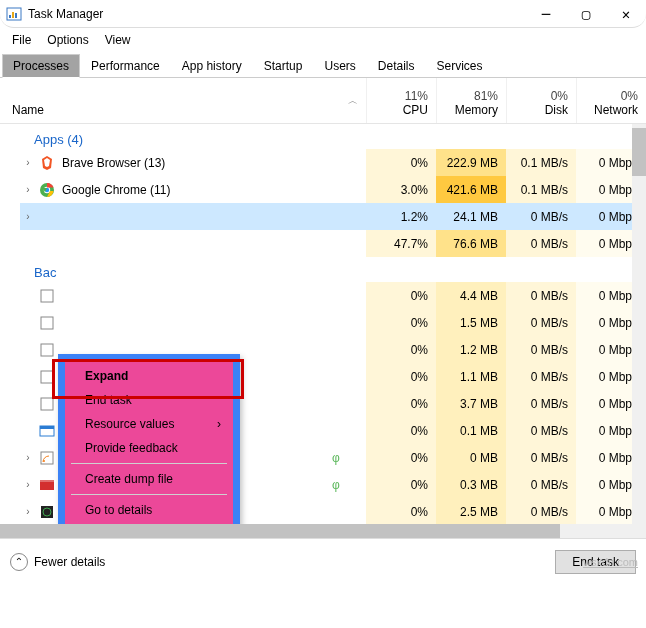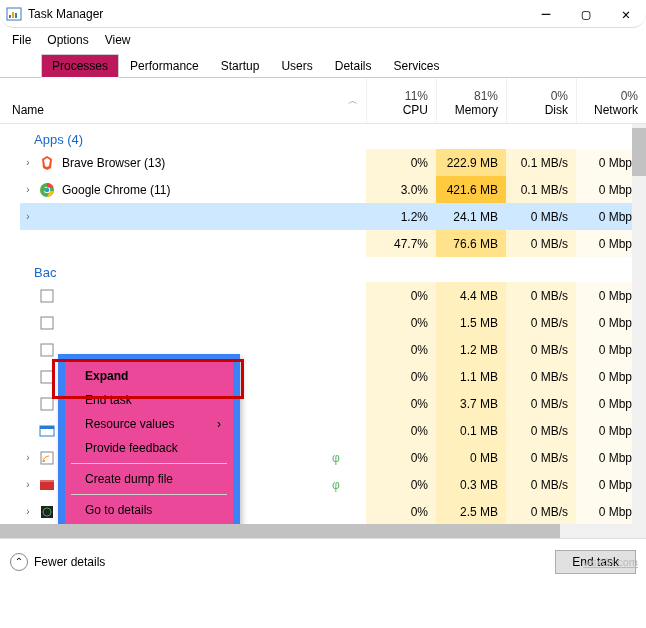--- a/index.html
+++ b/index.html
@@ -7,21 +7,21 @@
   .titlebar { height: 28px; display: flex; align-items: center; padding: 0 0 0 6px; border-bottom: 1px solid #ddd; border-radius: 14px; }
   .titlebar .logo { width: 16px; height: 16px; margin-right: 6px; display: flex; align-items: center; justify-content: center; }
   .titlebar .title { flex: 1; }
   .winbtns { display: flex; height: 100%; }
   .winbtn { width: 40px; display: flex; align-items: center; justify-content: center; font-size: 14px; font-family: monospace; }
   .winbtn.close { width: 40px; }
   .menubar { height: 24px; display: flex; align-items: center; padding: 0 4px; }
   .menubar span { padding: 2px 8px; }
   .tabbar { height: 26px; display: flex; align-items: flex-end; padding: 0 2px; border-bottom: 1px solid #ccc; }
   .tab { padding: 4px 10px; border: 1px solid transparent; border-bottom: none; }
-  .tab.active { background: #be185d; border: 1px solid #ccc; border-bottom: 1px solid #fff; position: relative; top: 1px; margin-left: 39px; }
+  .tab.active { background: #a3a3a3; border: 1px solid #ccc; border-bottom: 1px solid #fff; position: relative; top: 1px; }
   .headers { height: 46px; display: flex; border-bottom: 1px solid #e5e5e5; }
   .col-name { flex: 1; display: flex; align-items: flex-end; padding: 0 0 6px 12px; }
   .col-status { width: 78px; display: flex; align-items: flex-end; padding: 0 0 6px 4px; }
   .col-m { width: 70px; display: flex; flex-direction: column; align-items: flex-end; justify-content: flex-end; padding: 0 8px 6px 0; border-left: 1px solid #f0f0f0; }
   .col-m .pct { color: #444; margin-top: 6px; }
   .sort { width: 26px; display: flex; align-items: center; justify-content: center; font-size: 10px; color: #666; }
   .grid { height: 400px; overflow: hidden; position: relative; padding-left: 20px; }
   .group { padding: 8px 0 2px 14px; }
   .group a { color: #1a66c9; text-decoration: none; font-size: 13px; }
   .row { height: 27px; display: flex; align-items: center; }
@@ -75,20 +75,21 @@
 
 <div class="menubar">
   <span>File</span>
   <span>Options</span>
   <span>View</span>
 </div>
 
 <div class="tabbar">
   <div class="tab active">Processes</div>
   <div class="tab">Performance</div>
+  <div class="tab">App history</div>
   <div class="tab">Startup</div>
   <div class="tab">Users</div>
   <div class="tab">Details</div>
   <div class="tab">Services</div>
 </div>
 
 <div class="headers">
   <div class="col-name">
     <span>Name</span>
   </div>

